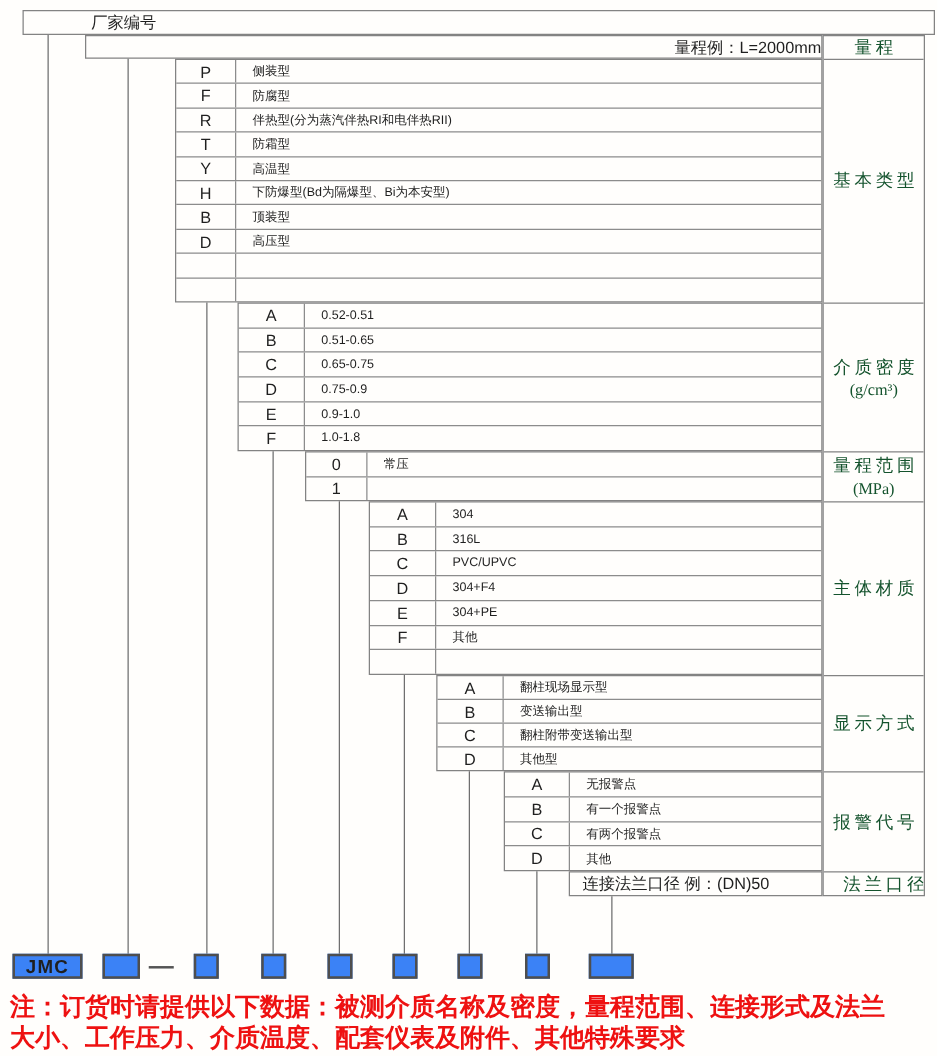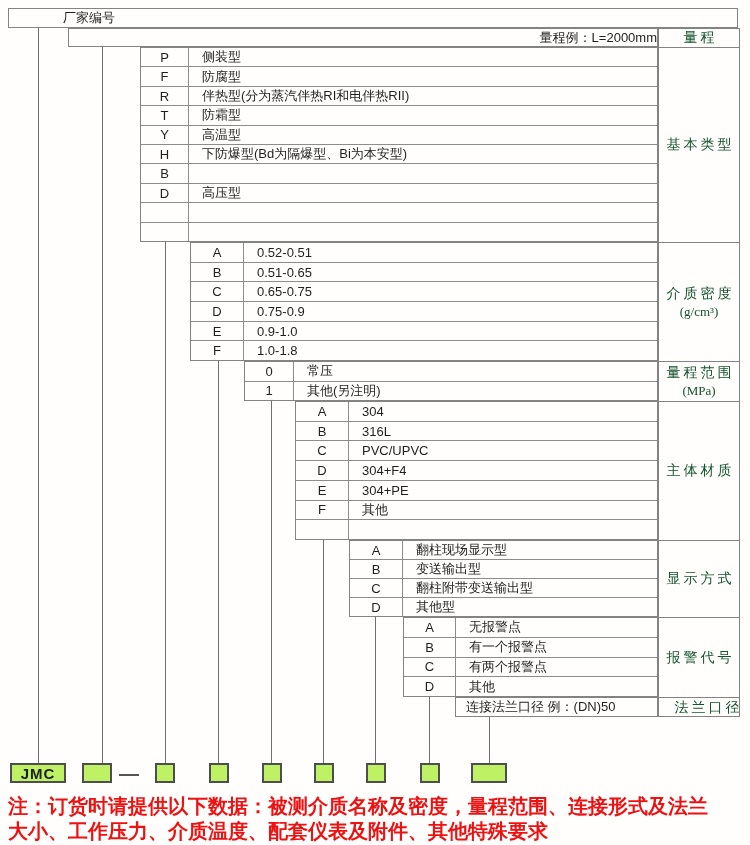--- a/index.html
+++ b/index.html
@@ -4,50 +4,50 @@
 <style>
   html,body{margin:0;padding:0;background:#ffffff;}
   .canvas{
     position:relative;width:750px;height:845px;background:#fffefc;
     font-family:"Liberation Sans",sans-serif;color:#1f1f1f;overflow:hidden;
   }
   .box{
     position:absolute;border:1px solid #838383;box-sizing:border-box;
     display:flex;align-items:center;font-size:13px;background:transparent;
   }
-  .factory{left:8px;top:8px;width:730px;height:20px;padding-left:54px;}
+  .factory{left:18px;top:8px;width:730px;height:20px;padding-left:54px;}
   .range{left:68px;top:28px;width:590px;height:19px;padding-left:13px;justify-content:flex-end;}
   .flange{left:455px;top:697px;width:203px;height:20px;padding-left:10px;}
   .table{
     position:absolute;border:1px solid #838383;box-sizing:border-box;
     display:flex;flex-direction:column;
   }
   .trow{flex:1;display:flex;border-bottom:1px solid #8c8c8c;box-sizing:border-box;min-height:0;}
   .trow:last-child{border-bottom:none;}
   .kcell{
     display:flex;align-items:center;justify-content:center;
     border-right:1px solid #8c8c8c;box-sizing:border-box;font-size:13px;flex:0 0 auto;
   }
-  .vcell{flex:1;display:flex;align-items:center;padding-left:13px;font-size:13px;white-space:nowrap;overflow:hidden;}
+  .vcell{flex:1;display:flex;align-items:center;padding-left:13px;font-size:10px;white-space:nowrap;overflow:hidden;}
   .sidecol{
     position:absolute;border:1px solid #838383;box-sizing:border-box;
     display:flex;flex-direction:column;overflow:hidden;
     font-family:"Liberation Serif",serif;color:#14532d;
   }
   .scell{
     flex:0 0 auto;display:flex;flex-direction:column;align-items:center;justify-content:center;
     border-bottom:1px solid #838383;box-sizing:border-box;
   }
   .scell:last-child{border-bottom:none;margin-left:16px;}
   .slabel{font-size:14px;letter-spacing:3px;text-indent:3px;white-space:nowrap;}
   .ssub{font-size:13px;letter-spacing:0;margin-top:1px;}
   .ssub:empty{display:none;}
   .conn{position:absolute;width:1px;background:#6f6f6f;}
   .obox{
-    position:absolute;border:2px solid #4e4e4e;box-sizing:border-box;background:#bef264;
+    position:absolute;border:2px solid #4e4e4e;box-sizing:border-box;background:#3b82f6;
     display:flex;align-items:center;justify-content:center;
     font-size:15px;font-weight:600;letter-spacing:1px;
   }
   .odash{
     position:absolute;display:flex;align-items:center;justify-content:center;
     font-size:20px;font-weight:700;color:#555;
   }
   .note{
     position:absolute;left:8px;top:794px;width:742px;
     color:#ee1111;font-size:20px;line-height:25px;font-weight:700;white-space:nowrap;
@@ -87,20 +87,21 @@
         <div class="trow">
           <div class="kcell" style="width: 48px;">Y</div>
           <div class="vcell">高温型</div>
         </div>
         <div class="trow">
           <div class="kcell" style="width: 48px;">H</div>
           <div class="vcell">下防爆型(Bd为隔爆型、Bi为本安型)</div>
         </div>
         <div class="trow">
           <div class="kcell" style="width: 48px;">B</div>
+          <div class="vcell">顶装型</div>
         </div>
         <div class="trow">
           <div class="kcell" style="width: 48px;">D</div>
           <div class="vcell">高压型</div>
         </div>
         <div class="trow">
           <div class="kcell" style="width: 48px;"></div>
           <div class="vcell"></div>
         </div>
         <div class="trow">
@@ -134,21 +135,20 @@
           <div class="vcell">1.0-1.8</div>
         </div>
       </div>
       <div class="table" style="left: 244px; top: 361px; width: 414px; height: 40px;">
         <div class="trow">
           <div class="kcell" style="width: 49px;">0</div>
           <div class="vcell">常压</div>
         </div>
         <div class="trow">
           <div class="kcell" style="width: 49px;">1</div>
-          <div class="vcell">其他(另注明)</div>
         </div>
       </div>
       <div class="table" style="left: 295px; top: 401px; width: 363px; height: 139px;">
         <div class="trow">
           <div class="kcell" style="width: 53px;">A</div>
           <div class="vcell">304</div>
         </div>
         <div class="trow">
           <div class="kcell" style="width: 53px;">B</div>
           <div class="vcell">316L</div>

